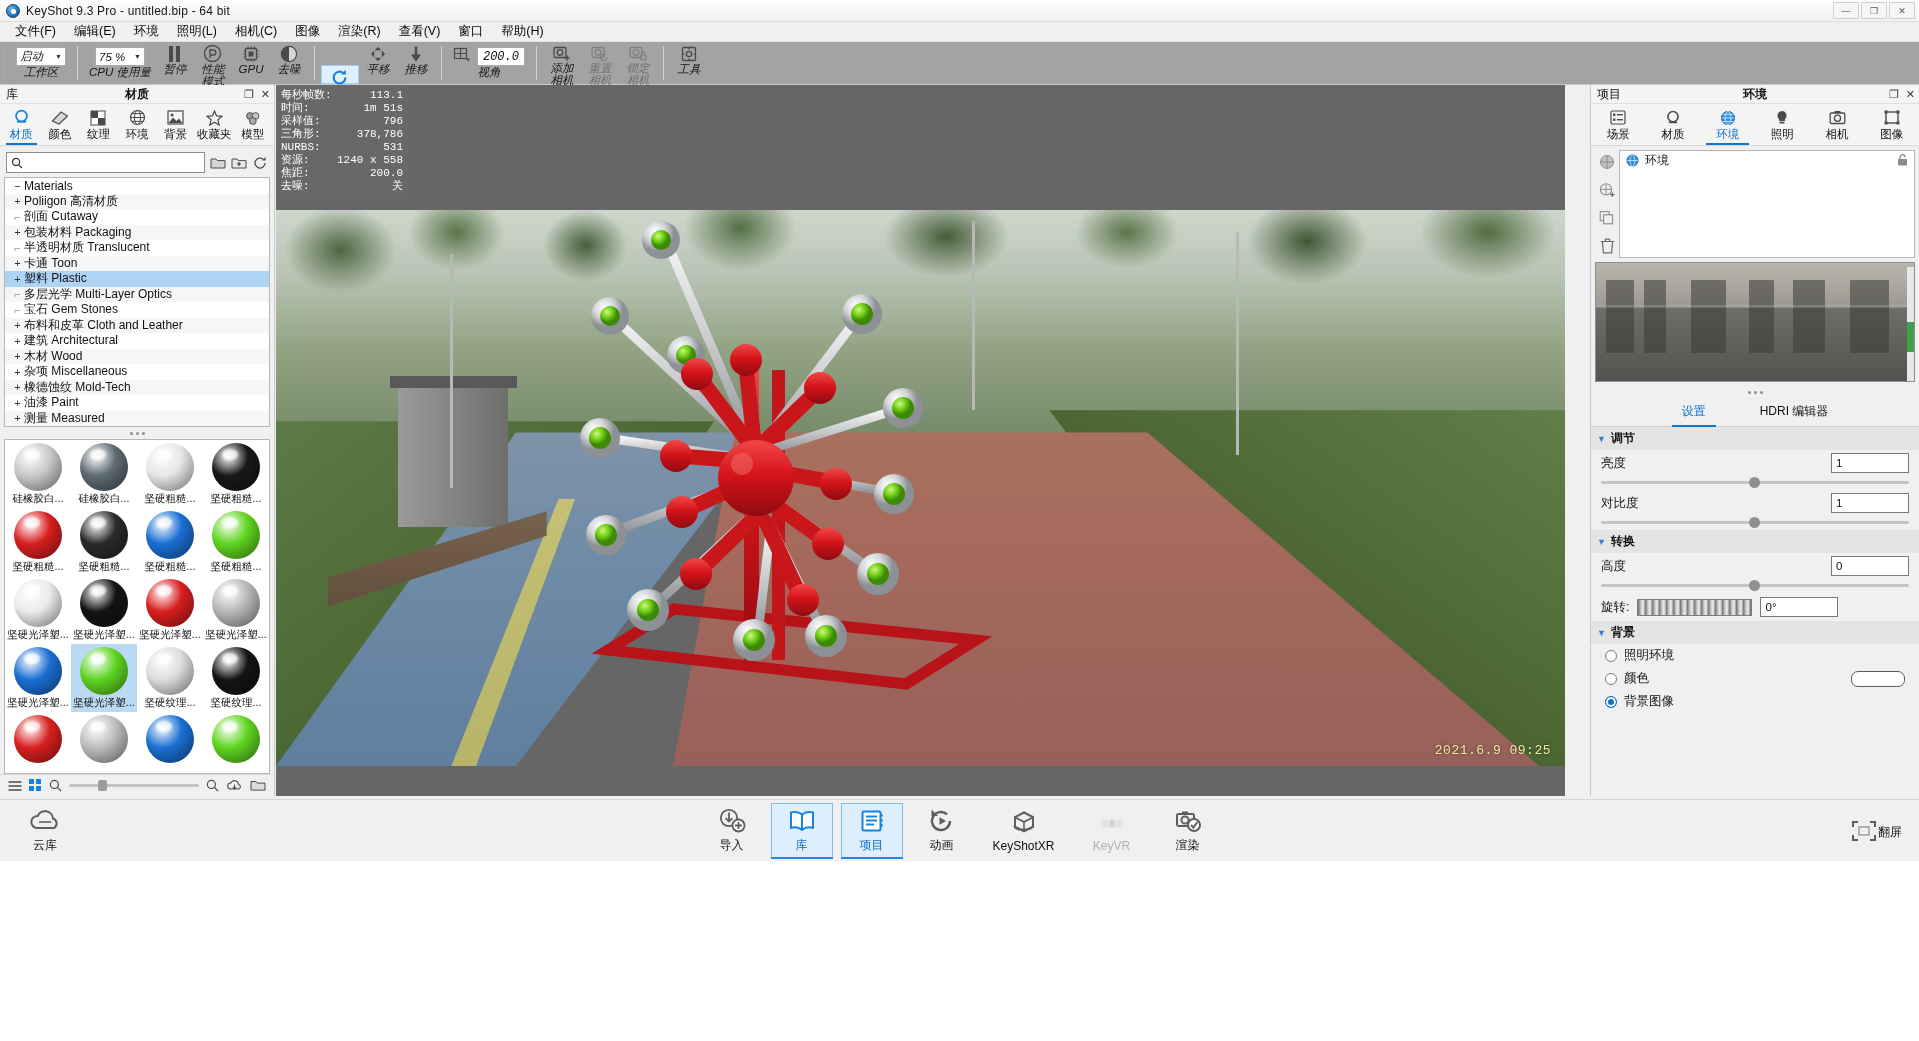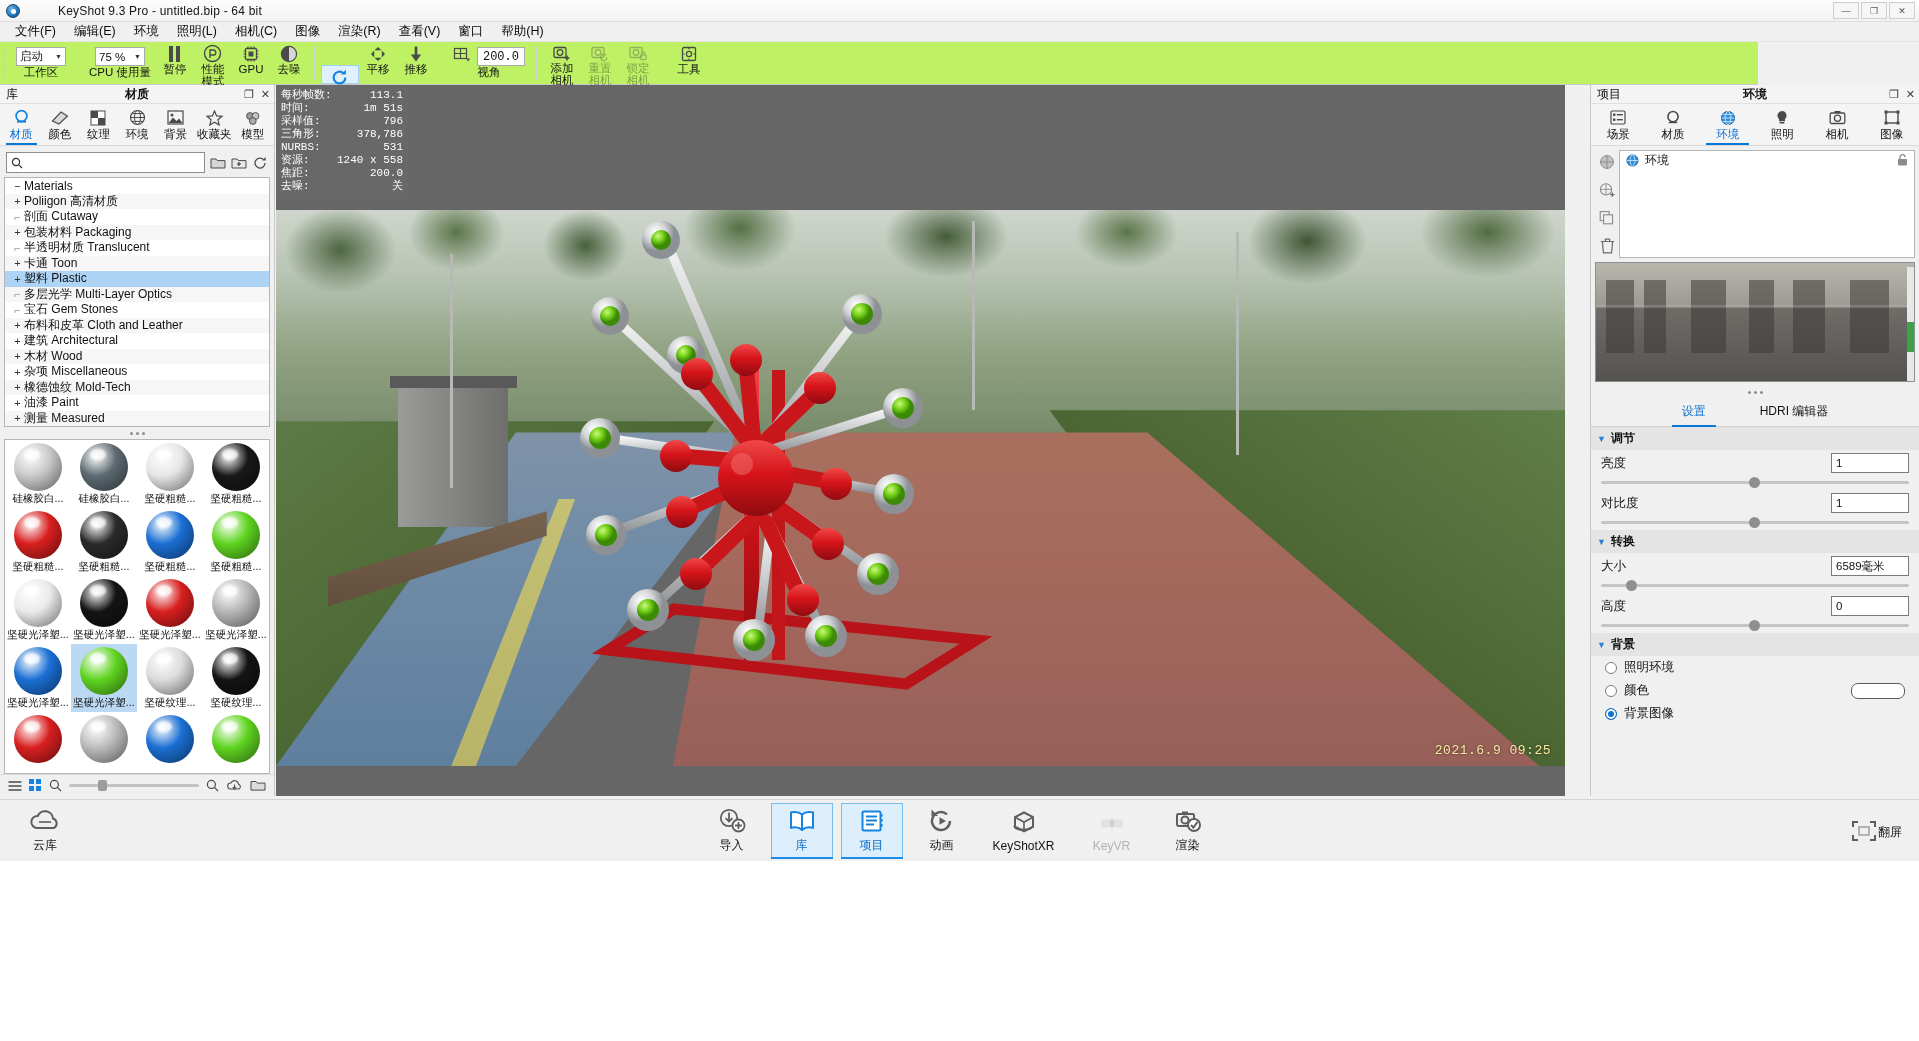--- a/index.html
+++ b/index.html
@@ -24,21 +24,21 @@
     width: 14px; height: 14px; margin-left: 6px; margin-right: 6px;
     border-radius: 50%;
     background: radial-gradient(circle at 35% 33%, #6fb7e8 0%, #2176bd 55%, #0d4f8c 100%);
     border: 1px solid #15436e;
     position: relative;
   }
   .title-icon::after {
     content: ''; position: absolute; left: 4px; top: 4px; width: 5px; height: 5px;
     background: #ffffff; border-radius: 50%;
   }
-  .title-text { font-size: 12px; color: #141414; white-space: nowrap; letter-spacing: .2px; margin-left: 32px; }
+  .title-text { font-size: 12px; color: #141414; white-space: nowrap; letter-spacing: .2px; }
   .win-buttons { position: absolute; right: 4px; top: 2px; display: flex; gap: 2px; }
   .win-btn {
     width: 26px; height: 17px; border: 1px solid #cfcfcf; background: #f6f6f6;
     display: flex; align-items: center; justify-content: center;
     font-size: 9px; color: #555;
   }
   .win-btn.close { background: #f6f6f6; }
 
   
   .menubar {
@@ -47,23 +47,23 @@
     border-bottom: 1px solid #e4e4e4;
     padding-left: 6px;
   }
   .menu-item {
     padding: 2px 9px; font-size: 12.5px; color: #0a0a0a; cursor: default;
     white-space: nowrap;
   }
 
   
   .toolbar {
-    position: absolute; left: 0; top: 42px; width: 1758px; height: 43px;
-    background: #bef264; border-bottom: 1px solid #c8c8c8;
-    display: flex; align-items: stretch;
+    position: absolute; left: 0; top: 42px; width: 1919px; height: 43px;
+    background: #a3a3a3; border-bottom: 1px solid #c8c8c8;
+    display: flex; align-items: stretch; font-style: italic;
   }
   .tb-grip {
     width: 9px; display: flex; align-items: center; justify-content: center;
   }
   .tb-grip span {
     display: block; width: 3px; height: 30px;
     background-image: radial-gradient(#bdbdbd 38%, transparent 40%);
     background-size: 3px 3px;
   }
   .tb-group { display: flex; align-items: stretch; padding: 0 2px; }
@@ -1251,37 +1251,32 @@
           <div class="knob" style="left:48%"></div>
       </div>
     </div>
 
     <div class="sec-head">
       <span class="chev">▼</span>
       <span>转换</span>
     </div>
     <div class="prop-row">
       <div class="prop-top">
-        <span class="prop-label">大小</span>
-        <span class="prop-input">6589毫米</span>
-      </div>
-      <div class="prop-slider">
-        <div class="track"></div>
-          <div class="knob" style="left:8%"></div>
-      </div>
-    </div>
-    <div class="prop-row">
-      <div class="prop-top">
         <span class="prop-label">高度</span>
         <span class="prop-input">0</span>
       </div>
       <div class="prop-slider">
         <div class="track"></div>
           <div class="knob" style="left:48%"></div>
       </div>
+    </div>
+    <div class="rot-row">
+      <span class="prop-label">旋转:</span>
+      <div class="rot-dial"></div>
+      <span class="prop-input">0°</span>
     </div>
 
     <div class="sec-head">
       <span class="chev">▼</span>
       <span>背景</span>
     </div>
     <div class="radio-row">
       <span class="radio"></span>
       <span class="prop-label">照明环境</span>
     </div>

